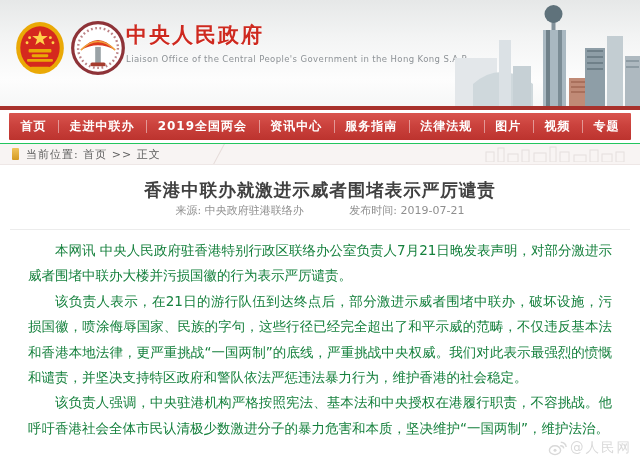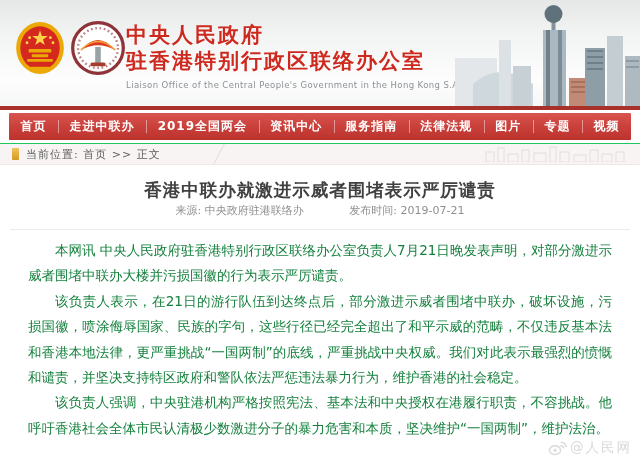--- a/index.html
+++ b/index.html
@@ -68,21 +68,20 @@
         <circle cx="26" cy="26" r="23.5" fill="#ffffff" stroke="#8e3338" stroke-width="3"></circle>
         <circle cx="26" cy="26" r="18.5" fill="none" stroke="#a65a5e" stroke-width="2.2" stroke-dasharray="1.6 2.4" opacity=".75"></circle>
         <path d="M10 28 Q26 9 42 28 Q26 19 10 28 Z" fill="#dd3a1f"></path>
         <path d="M10 28 Q26 12 42 28" fill="none" stroke="#f0a23c" stroke-width="1.4"></path>
         <rect x="23.4" y="25" width="5.2" height="15" fill="#9aa2a6"></rect>
         <rect x="19" y="39.5" width="14" height="3.4" rx="1.4" fill="#a63c2e"></rect>
       </svg>
     </div>
     <div class="site-title">
       <div class="t1">中央人民政府</div>
-      <div class="t2">驻香港特别行政区联络办公室</div>
       <div class="en">Liaison Office of the Central People's Government in the Hong Kong S.A.R.</div>
     </div>
     <svg class="skyline" viewBox="0 0 185 106">
       <rect x="0" y="58" width="42" height="48" fill="#e3e7ea"></rect>
       <path d="M18 84 Q45 60 78 84 L78 106 L18 106 Z" fill="#cfd8dc"></path>
       <rect x="44" y="40" width="12" height="66" fill="#dbe1e5"></rect>
       <rect x="58" y="66" width="18" height="40" fill="#c6d0d5"></rect>
       <rect x="88" y="30" width="23" height="76" fill="#a9b8c1"></rect>
       <rect x="91" y="30" width="4" height="76" fill="#6f8089"></rect>
       <rect x="103" y="30" width="4" height="76" fill="#7b8c95"></rect>
@@ -108,22 +107,22 @@
 
   <nav class="mainnav">
     <ul>
         <li>首页</li>
         <li>走进中联办</li>
         <li>2019全国两会</li>
         <li>资讯中心</li>
         <li>服务指南</li>
         <li>法律法规</li>
         <li>图片</li>
+        <li>视频</li>
         <li>专题</li>
-        <li>视频</li>
       </ul>
   </nav>
 
   <div class="breadcrumb-bar">
     <span class="bc-icon"></span>
     <span class="bc-text">当前位置: 首页 &gt;&gt; 正文</span>
     <span class="bc-slash"></span>
     <svg class="bc-sketch" width="150" height="16" viewBox="0 0 150 16">
       <g stroke="#cfc6c3" stroke-width="1" fill="none">
         <rect x="4" y="6" width="8" height="10"></rect>

